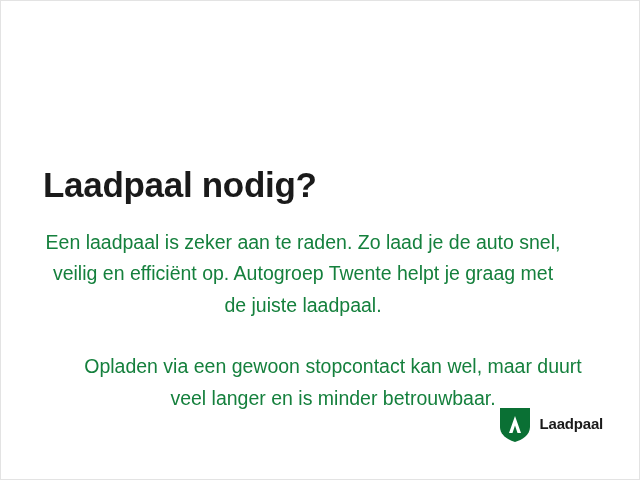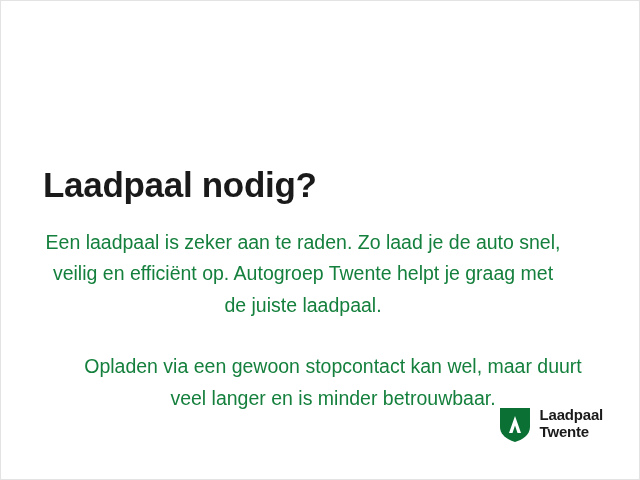--- a/index.html
+++ b/index.html
@@ -120,17 +120,16 @@
 
   <div class="logo">
     <span>
       <svg class="logo-mark" viewBox="0 0 34 38" xmlns="http://www.w3.org/2000/svg" aria-hidden="true">
         <path d="M2 3 H32 V22 C32 30 24 35 17 37 C10 35 2 30 2 22 Z" fill="#0a7034"></path>
         <polygon points="17,11 23,28 19.5,28 17,20.5 14.5,28 11,28" fill="#ffffff"></polygon>
       </svg>
     </span>
     <span class="logo-text">
       <span class="logo-line">Laadpaal</span>
-      <span class="logo-line">Twente</span>
     </span>
   </div>
 
 </div>
 
 </body></html>

